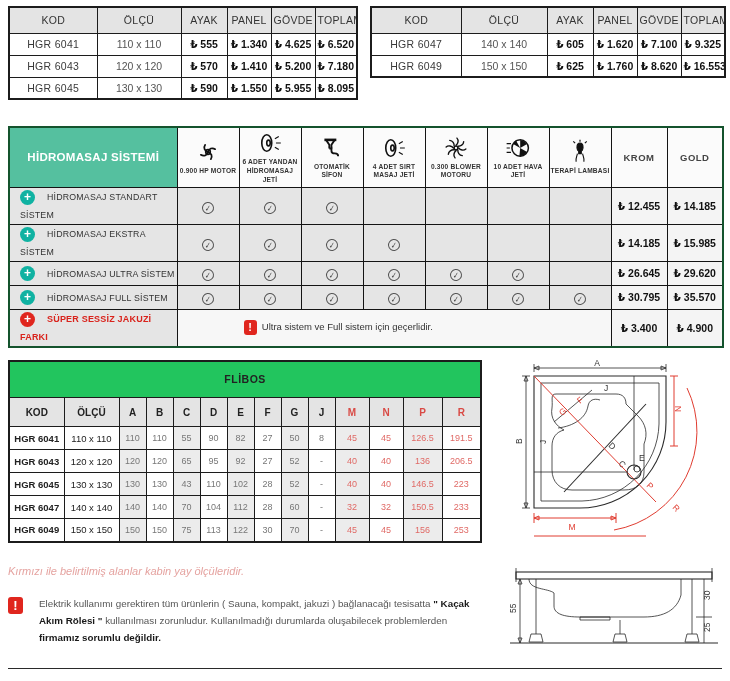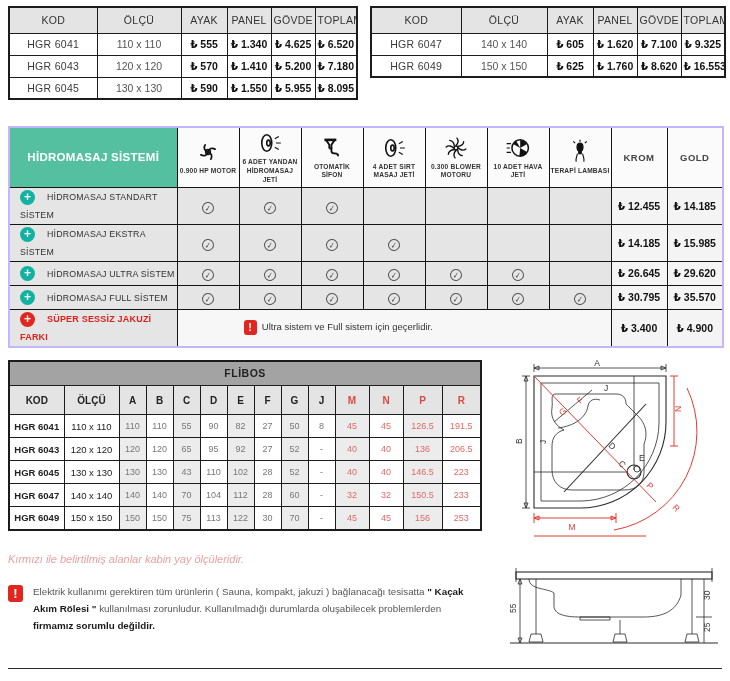--- a/index.html
+++ b/index.html
@@ -18,21 +18,21 @@
     border:1px solid #1c1c1c; text-align:center; vertical-align:middle;
     font-size:10.5px; height:22px; padding:0 2px; overflow:hidden; white-space:nowrap;
   }
   .price-table th { background:#e4e4e4; font-weight:normal; color:#333; height:26px; letter-spacing:.3px; }
   .price-table td.kod { color:#3a3a3a; letter-spacing:.3px; }
   .price-table td.olcu { color:#555; }
   .price-table td.money { font-weight:bold; color:#111; }
 
   
   .hydro-wrap { margin-top:26px; }
-  .hydro { border:2px solid #c4b5fd; width:714px; }
+  .hydro { border:2px solid #14532d; width:714px; }
   .hydro th, .hydro td { border:1px solid #141414; text-align:center; vertical-align:middle; overflow:hidden; }
   .hydro .sys-title { background:#55c09f; color:#fff; font-weight:bold; font-size:11.5px; letter-spacing:.3px; }
   .hydro thead th { height:60px; background:#fbfbfb; }
   .feature-head { padding:2px 1px; }
   .feature-head .cap { display:block; font-size:6.6px; color:#333; line-height:1.3; margin-top:2px; letter-spacing:.2px; }
   .col-head { font-size:9.5px; color:#444; letter-spacing:.5px; background:#fbfbfb; }
   .hydro tbody td { height:24px; background:#e5e5e5; }
   .hydro td.sys-label { text-align:left; padding-left:10px; }
   .sys-label .lbl { font-size:8.8px; color:#333; letter-spacing:.2px; vertical-align:middle; margin-left:12px; }
   .hydro td.money { font-weight:bold; font-size:10.5px; color:#111; background:#f4f4f4; }
@@ -48,32 +48,32 @@
   .warn-ico { display:inline-block; width:13px; height:15px; background:#e0261e; border-radius:3px;
       color:#fff; font-weight:bold; font-size:11px; line-height:15px; text-align:center; vertical-align:middle; }
   .warn-ico::before { content:"!"; }
   .feat-svg { width:30px; height:26px; display:block; margin:0 auto; }
 
   
   .bottom { display:flex; margin-top:12px; }
   .left-col { width:478px; }
   .dim-table { border:2px solid #1c1c1c; width:472px; }
   .dim-table th, .dim-table td { border:1px solid #1c1c1c; text-align:center; vertical-align:middle; font-size:9px; overflow:hidden; }
-  .dim-table .title-row th { background:#a3a3a3; height:25px; font-size:10.5px; letter-spacing:.5px; color:#222; }
+  .dim-table .title-row th { background:#22c55e; height:37px; font-size:10.5px; letter-spacing:.5px; color:#222; }
   .dim-table .head-row th { background:#e4e4e4; height:29px; font-size:10px; color:#222; }
   .dim-table .head-row th.red { color:#d94a45; }
   .dim-table td { height:23px; color:#777; }
   .dim-table td.kod { font-weight:bold; color:#222; font-size:9.5px; }
   .dim-table td.olcu { color:#222; font-size:9.5px; }
   .dim-table td.tint { background:#ececec; }
   .dim-table td.red { color:#e06a66; }
 
   .red-note { margin-top:22px; font-style:italic; font-size:11px; color:#e5a3a0; }
 
-  .warning { margin-top:18px; display:flex; gap:10px; width:470px; }
+  .warning { margin-top:18px; display:flex; gap:16px; width:470px; }
   .warning .warn-ico { width:15px; height:17px; font-size:13px; line-height:17px; flex:none; margin-top:2px; }
   .warning p { font-size:9.8px; color:#555; line-height:1.75; }
   .warning b { color:#1a1a1a; }
 
   .right-col { flex:1; padding-left:14px; }
   .diagram svg { display:block; }
   .dg-black { stroke:#2a2a2a; fill:none; stroke-width:1.1; }
   .dg-thin  { stroke:#2a2a2a; fill:none; stroke-width:.8; }
   .dg-red   { stroke:#e03c30; fill:none; stroke-width:1; }
   .dg-txt   { font-size:8.5px; fill:#333; font-family:"Liberation Sans",sans-serif; }

